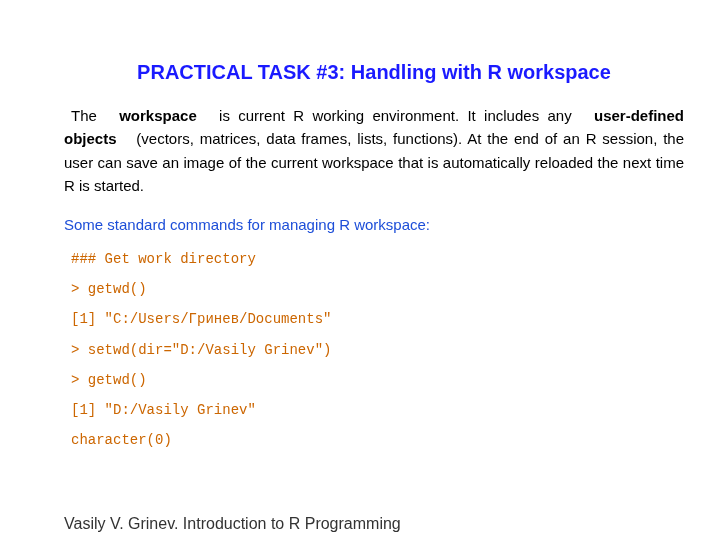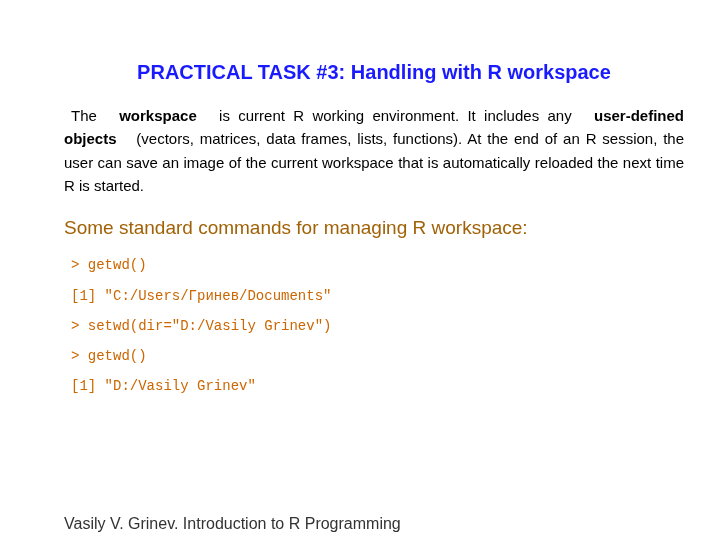--- a/index.html
+++ b/index.html
@@ -43,22 +43,22 @@
       text-align: justify;
       line-height: 1.55;
       margin-bottom: 16px;
     }
 
     .body-text b {
       font-weight: bold;
     }
 
     .standard-commands {
-      font-size: 19px;
-      color: #a16207;
+      font-size: 15px;
+      color: #1d4ed8;
       margin-bottom: 12px;
       line-height: 1.55;
     }
 
     .code-block {
       font-family: 'Courier New', Courier, monospace;
       font-size: 14px;
       color: #cc6600;
       line-height: 1.65;
       margin-top: 4px;
@@ -86,24 +86,26 @@
     <div class="main-title">PRACTICAL TASK #3: Handling with R workspace</div>
   </div>
 
   <div class="body-text">
     <span>The </span><b>workspace</b><span> is current R working environment. It includes any </span><b>user-defined objects</b><span> (vectors, matrices, data frames, lists, functions). At the end of an R session, the user can save an image of the current workspace that is automatically reloaded the next time R is started.</span>
   </div>
 
   <div class="standard-commands">Some standard commands for managing R workspace:</div>
 
   <div class="code-block">
+  <span class="line">### Get work directory</span>
       <span class="line">&gt; getwd()</span>
       <span class="line">[1] "C:/Users/Гринев/Documents"</span>
       <span class="line">&gt; setwd(dir="D:/Vasily Grinev")</span>
       <span class="line">&gt; getwd()</span>
       <span class="line">[1] "D:/Vasily Grinev"</span>
+      <span class="line">character(0)</span>
     </div>
 
 </div>
 
 <div class="footer">
   <span>Vasily V. Grinev. Introduction to R Programming</span>
 </div>
 
 </body></html>

